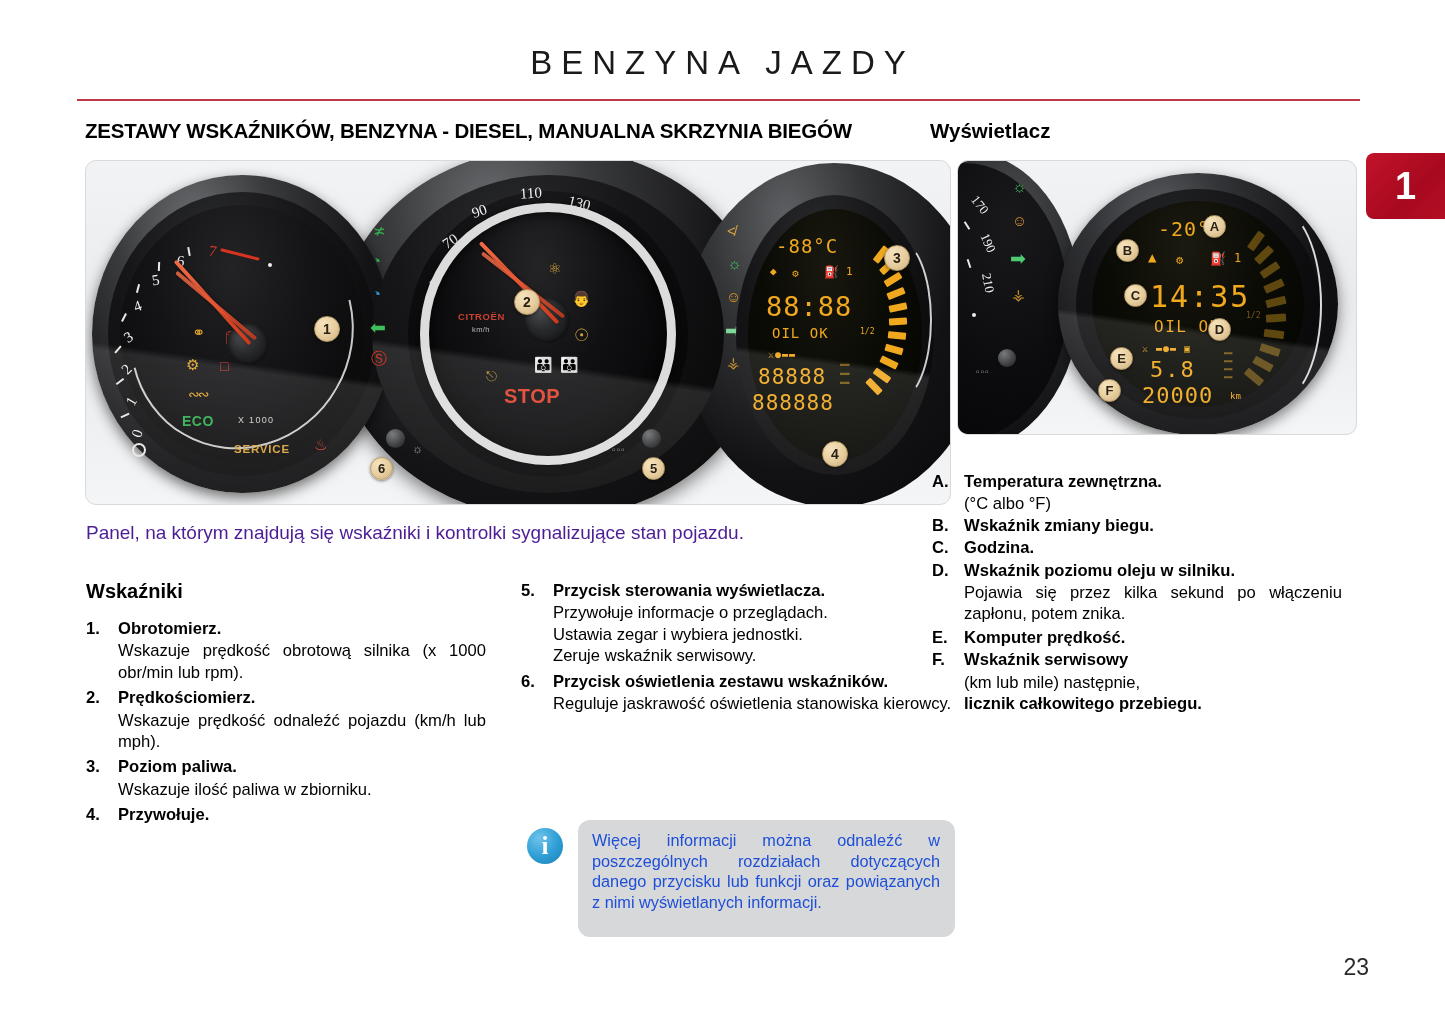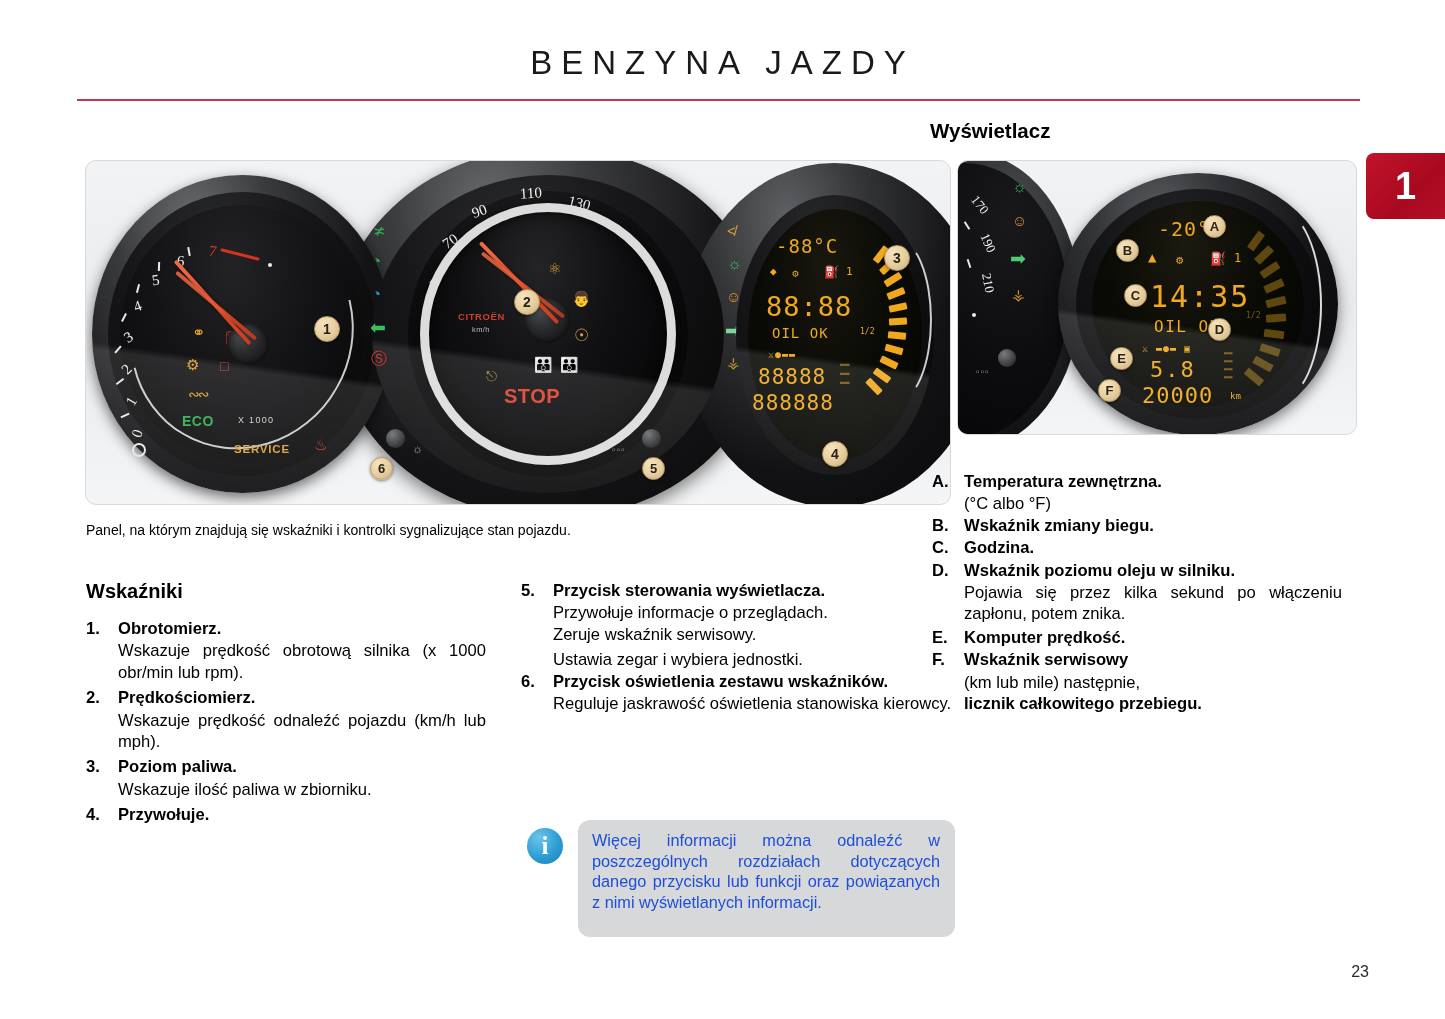--- a/index.html
+++ b/index.html
@@ -173,21 +173,21 @@
     background: radial-gradient(ellipse at 40% 20%, #232426 0%, #121214 44%, #040405 100%);
   }
   .disp-screen {
     position:absolute; left: 134px; top: 40px; width:212px; height:206px; border-radius:50%;
     background: radial-gradient(ellipse at 44% 22%, #1a1a10 0%, #0b0b06 48%, #020201 100%);
   }
 
   
   .caption {
     position:absolute; top: 522px; left: 86px; width: 870px;
-    font-size: 14px; color:#000000;
+    font-size: 19px; color:#4c1d95;
   }
   .col-head {
     position:absolute; font-size: 20px; font-weight: 700;
   }
   .lst { position:absolute; font-size:16.6px; line-height:1.29; }
   .lst .row { display:flex; margin-bottom: 1px; }
   .lst .num { width: 32px; flex:0 0 32px; font-weight:700; }
   .lst .bd { font-weight:700; }
   .lst .txt { font-weight:400; }
   .indent { margin-left: 32px; }
@@ -208,35 +208,36 @@
     border-radius:50%;
     background: radial-gradient(circle at 34% 28%, #6fc4ea 0%, #2f9fd6 52%, #1a7fb5 100%);
     color:#fff; font-size:25px; font-weight:700;
     display:flex; align-items:center; justify-content:center;
     font-family:"Liberation Serif", serif;
   }
 
   
   .pageno {
     position:absolute; right: 76px; bottom: 38px;
-    font-size: 16px; color:#2a2a2a;
+    font-size: 23px; color:#2a2a2a;
   }
 </style>
 </head>
 <body>
 
 <div class="page">
 
   <div class="chapter-title">BENZYNA JAZDY</div>
   <div class="red-rule"></div>
 
   <div class="chapter-tab">
     <span>1</span>
   </div>
 
+  <div class="sec-head-left">ZESTAWY WSKAŹNIKÓW, BENZYNA - DIESEL, MANUALNA SKRZYNIA BIEGÓW</div>
   <div class="sec-head-right">Wyświetlacz</div>
 
   <div class="fig fig-main">
 
     <div style="position:absolute;left:250px;top:-14px;width:430px;height:372px;border-radius:50%;
          background:radial-gradient(ellipse at 36% 16%,#6a6b6e 0%,#3a3b3d 26%,#141416 60%,#0a0a0b 100%);
          box-shadow:0 6px 18px rgba(0,0,0,.5);"></div>
     <div style="position:absolute;left:598px;top:2px;width:300px;height:344px;border-radius:50%;
          background:radial-gradient(ellipse at 34% 16%,#5f6063 0%,#343537 28%,#121214 62%,#08080a 100%);"></div>
 
@@ -484,22 +485,22 @@
       <span class="bd">Przywołuje.</span>
     </div>
   </div>
 
   <div class="lst" style="left:521px;top:580px;width:434px;">
     <div class="row">
       <span class="num">5.</span>
       <span class="bd">Przycisk sterowania wyświetlacza.</span>
     </div>
     <div class="txt indent just">Przywołuje informacje o przeglądach.</div>
+    <div class="txt indent">Ustawia zegar i wybiera jednostki.</div>
     <div class="txt indent" style="margin-bottom:4px;">Zeruje wskaźnik serwisowy.</div>
-    <div class="txt indent">Ustawia zegar i wybiera jednostki.</div>
 
     <div class="row">
       <span class="num">6.</span>
       <span class="bd just" style="width:400px;">Przycisk oświetlenia zestawu wskaźników.</span>
     </div>
     <div class="txt indent just">Reguluje jaskrawość oświetlenia stanowiska kierowcy.</div>
   </div>
 
   <div class="info-icon">i</div>
   <div class="infobox">

